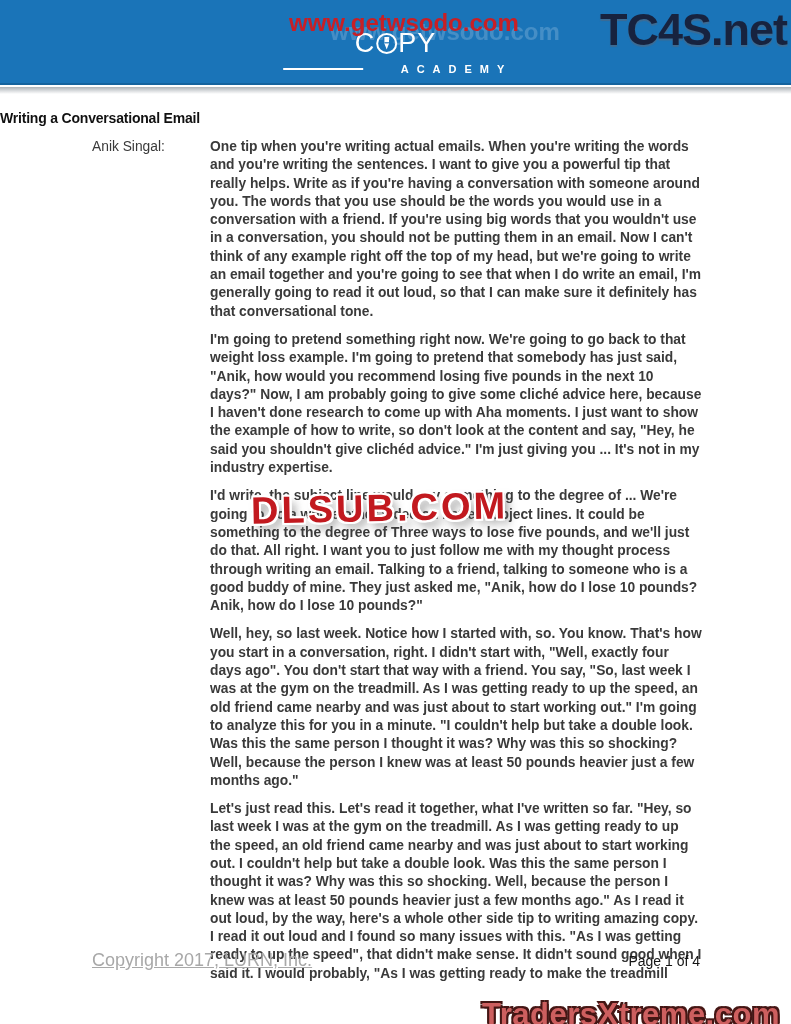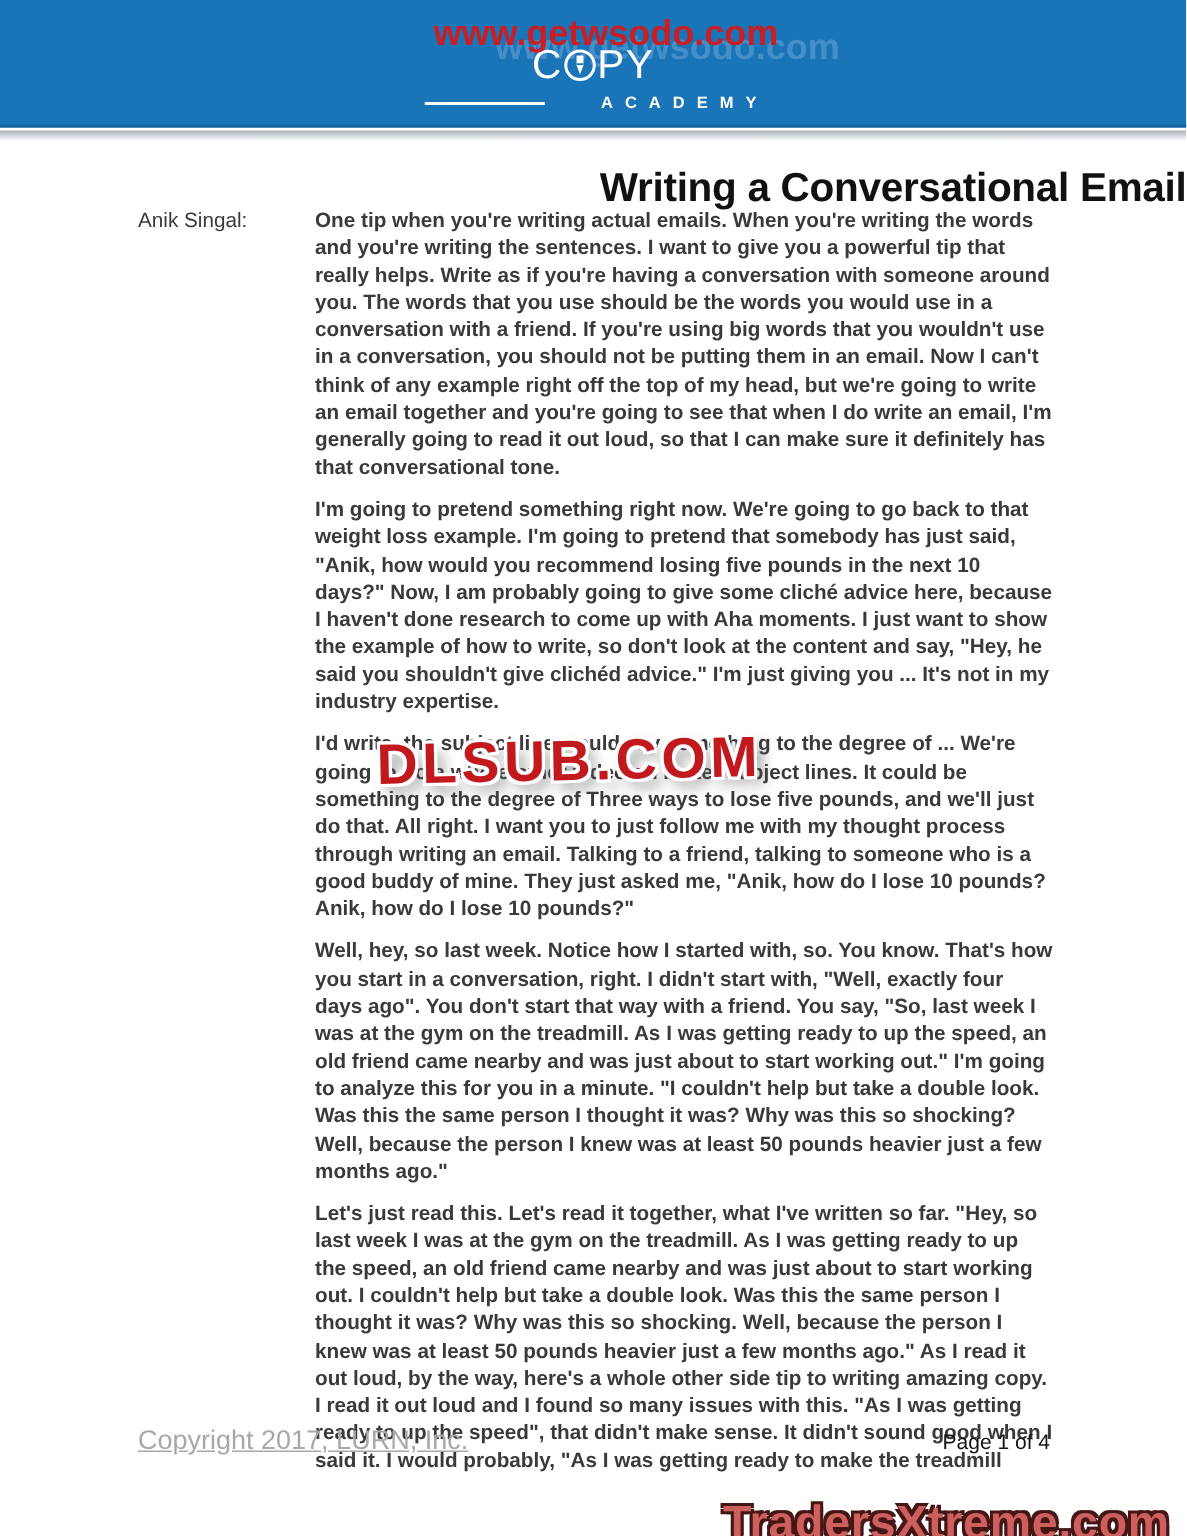--- a/index.html
+++ b/index.html
@@ -69,22 +69,22 @@
     white-space:nowrap;
     text-shadow:
       -2px -2px 0 #441614, 2px -2px 0 #441614,
       -2px 2px 0 #441614, 2px 2px 0 #441614,
       0 0 8px #ffffff, 0 0 14px #ffffff;
     margin-top: 16px;
   }
 
   
   .doc-title {
-    position:absolute; left:0; top:110px; width:791px; text-align:right;
-    font-size:27px; font-weight:700; color:#111; letter-spacing:-0.2px;
+    position:absolute; left:0; top:110px; width:791px; text-align:left;
+    font-size:14px; font-weight:700; color:#111; letter-spacing:-0.2px;
   }
   .transcript {
     position:absolute; left:92px; top:138px; width:610px;
     display:flex; align-items:flex-start;
   }
   .speaker {
     width:118px; flex:0 0 118px;
     font-size:13.8px; line-height:18.3px; color:#3a3a3a;
   }
   .paragraphs {
@@ -122,20 +122,21 @@
       <span class="logo-thin">PY</span>
     </div>
     <div class="logo-sub-row">
       <span class="logo-line"></span>
       <span class="logo-academy">ACADEMY</span>
     </div>
   </div>
 
   <div class="wm-ghost-url">www.getwsodo.com</div>
   <div class="wm-red-url">www.getwsodo.com</div>
+  <div class="wm-tc4s">TC4S.net</div>
 
   <h1 class="doc-title">Writing a Conversational Email</h1>
 
   <div class="transcript">
     <div class="speaker">Anik Singal:</div>
     <div class="paragraphs">
         <p>One tip when you're writing actual emails. When you're writing the words and you're writing the sentences. I want to give you a powerful tip that really helps. Write as if you're having a conversation with someone around you. The words that you use should be the words you would use in a conversation with a friend. If you're using big words that you wouldn't use in a conversation, you should not be putting them in an email. Now I can't think of any example right off the top of my head, but we're going to write an email together and you're going to see that when I do write an email, I'm generally going to read it out loud, so that I can make sure it definitely has that conversational tone.</p>
         <p>I'm going to pretend something right now. We're going to go back to that weight loss example. I'm going to pretend that somebody has just said, "Anik, how would you recommend losing five pounds in the next 10 days?" Now, I am probably going to give some cliché advice here, because I haven't done research to come up with Aha moments. I just want to show the example of how to write, so don't look at the content and say, "Hey, he said you shouldn't give clichéd advice." I'm just giving you ... It's not in my industry expertise.</p>
         <p>I'd write, the subject line would say something to the degree of ... We're going to do a whole other video on better subject lines. It could be something to the degree of Three ways to lose five pounds, and we'll just do that. All right. I want you to just follow me with my thought process through writing an email. Talking to a friend, talking to someone who is a good buddy of mine. They just asked me, "Anik, how do I lose 10 pounds? Anik, how do I lose 10 pounds?"</p>
         <p>Well, hey, so last week. Notice how I started with, so. You know. That's how you start in a conversation, right. I didn't start with, "Well, exactly four days ago". You don't start that way with a friend. You say, "So, last week I was at the gym on the treadmill. As I was getting ready to up the speed, an old friend came nearby and was just about to start working out." I'm going to analyze this for you in a minute. "I couldn't help but take a double look. Was this the same person I thought it was? Why was this so shocking? Well, because the person I knew was at least 50 pounds heavier just a few months ago."</p>

